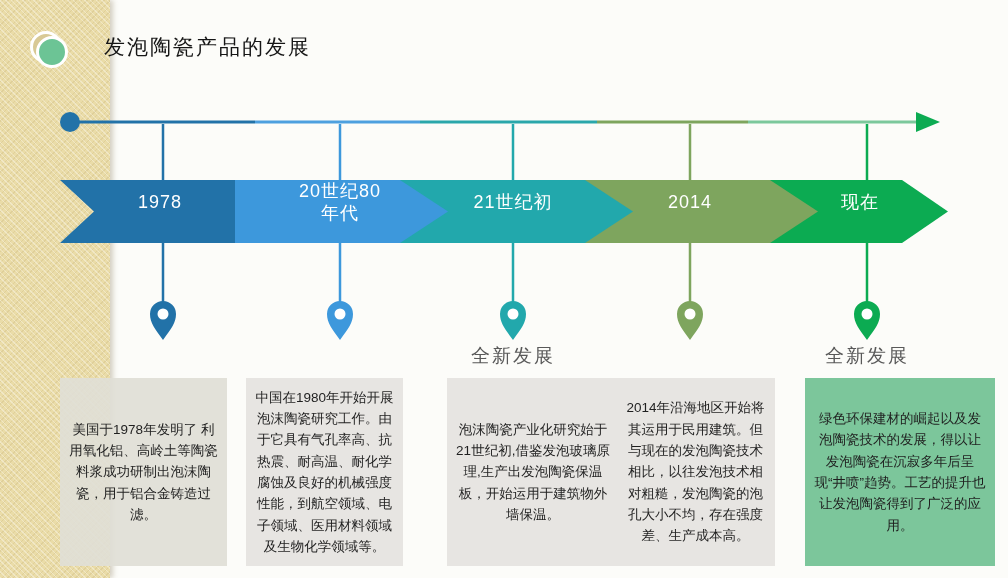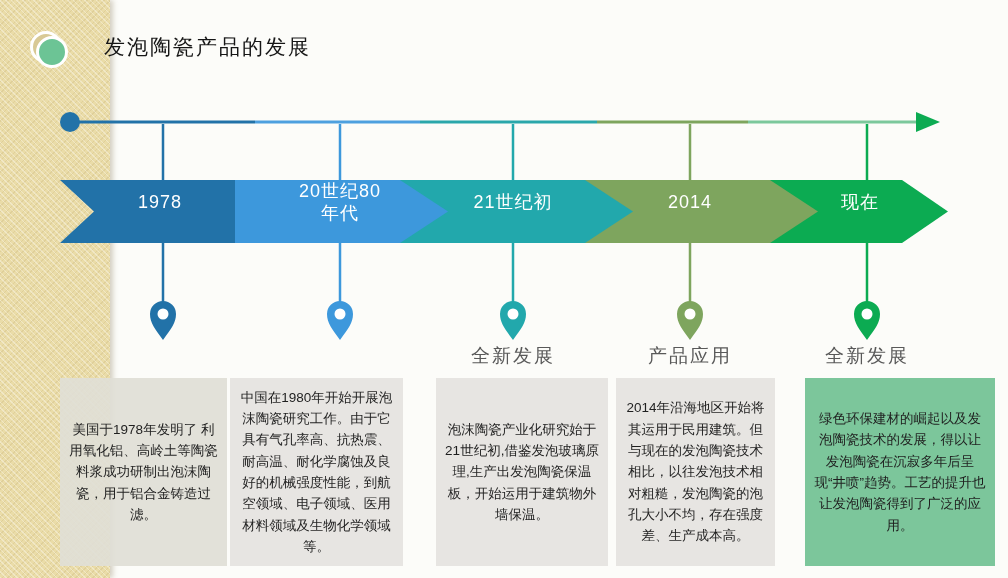--- a/index.html
+++ b/index.html
@@ -36,22 +36,22 @@
   
   .stage-label{position:absolute;top:343px;width:180px;text-align:center;color:#595959;
     font-size:19px;letter-spacing:2px;}
   .l0{left:73px;} .l1{left:250px;} .l2{left:423px;} .l3{left:600px;} .l4{left:777px;}
 
   
   .desc-box{position:absolute;top:378px;height:188px;display:flex;align-items:center;justify-content:center;
     background:#E7E5E2;color:#1f1f1f;font-size:13.5px;line-height:1.58;text-align:center;
     padding:4px 8px;box-sizing:border-box;}
   .b0{left:60px;width:167px;background:rgba(224,222,214,0.92);}
-  .b1{left:230px;width:173px;}
-  .b2{left:436px;width:172px;}
+  .b1{left:246px;width:157px;}
+  .b2{left:447px;width:172px;}
   .b3{left:616px;width:159px;}
   .b4{left:805px;width:190px;background:#7CC69B;}
 </style>
 </head>
 <body>
 
 <div class="slide">
   <div class="strip"></div>
 
   <div class="title-bullet"></div>
@@ -108,21 +108,20 @@
   </svg>
 
   <div class="chevron-label p0">1978</div>
   <div class="chevron-label p1">20世纪80
 年代</div>
   <div class="chevron-label p2">21世纪初</div>
   <div class="chevron-label p3">2014</div>
   <div class="chevron-label p4">现在</div>
 
   <div class="stage-label l2">全新发展</div>
-  <div class="stage-label l3">产品应用</div>
   <div class="stage-label l4">全新发展</div>
 
   <div class="desc-box b0">
       <span>美国于1978年发明了 利用氧化铝、高岭土等陶瓷料浆成功研制出泡沫陶瓷，用于铝合金铸造过滤。</span>
     </div>
   <div class="desc-box b1">
       <span>中国在1980年开始开展泡沫陶瓷研究工作。由于它具有气孔率高、抗热震、耐高温、耐化学腐蚀及良好的机械强度性能，到航空领域、电子领域、医用材料领域及生物化学领域等。</span>
     </div>
   <div class="desc-box b2">
       <span>泡沫陶瓷产业化研究始于21世纪初,借鉴发泡玻璃原理,生产出发泡陶瓷保温板，开始运用于建筑物外墙保温。</span>

